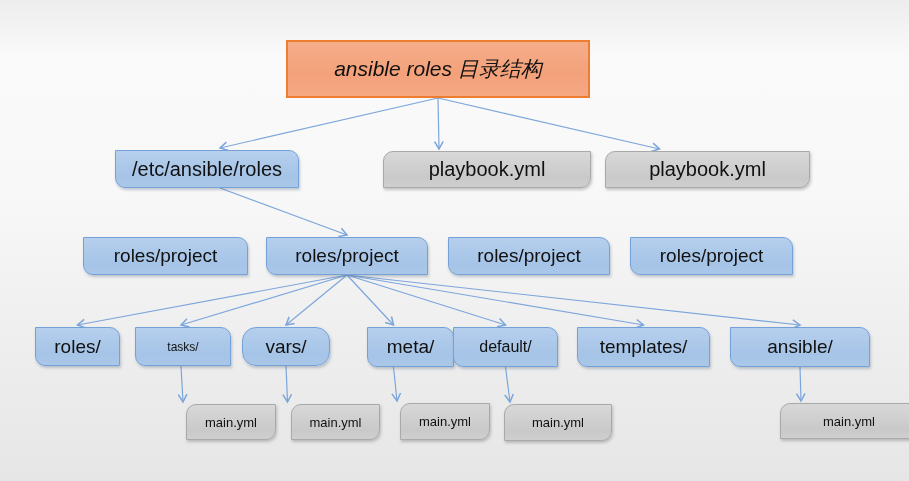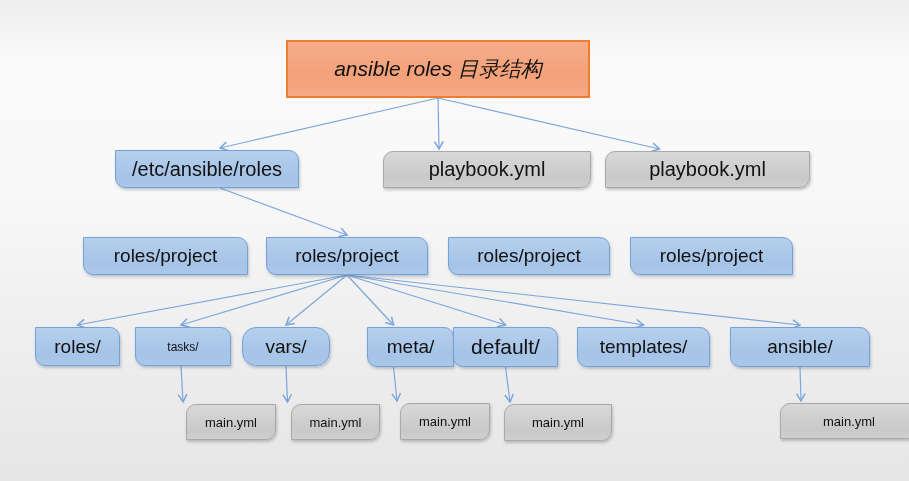--- a/index.html
+++ b/index.html
@@ -95,21 +95,21 @@
     </div>
     <div class="node blue" style="left: 135px; top: 327px; width: 96px; height: 39px; font-size: 12px;">
       <span class="lbl">tasks/</span>
     </div>
     <div class="node blue" style="left: 242px; top: 327px; width: 88px; height: 39px; font-size: 19px; border-radius: 14px;">
       <span class="lbl">vars/</span>
     </div>
     <div class="node blue" style="left: 350px; top: 327px; width: 87px; height: 40px; font-size: 19px; margin-left: 17px;">
       <span class="lbl">meta/</span>
     </div>
-    <div class="node blue" style="left: 453px; top: 327px; width: 105px; height: 40px; font-size: 21px;">
+    <div class="node blue" style="left: 453px; top: 327px; width: 105px; height: 40px; font-size: 16px;">
       <span class="lbl">default/</span>
     </div>
     <div class="node blue" style="left: 577px; top: 327px; width: 133px; height: 40px; font-size: 19px;">
       <span class="lbl">templates/</span>
     </div>
     <div class="node blue" style="left: 730px; top: 327px; width: 140px; height: 40px; font-size: 19px;">
       <span class="lbl">ansible/</span>
     </div>
     <div class="node gray" style="left: 138px; top: 404px; width: 90px; height: 36px; font-size: 13px;">
       <span class="lbl">main.yml</span>

